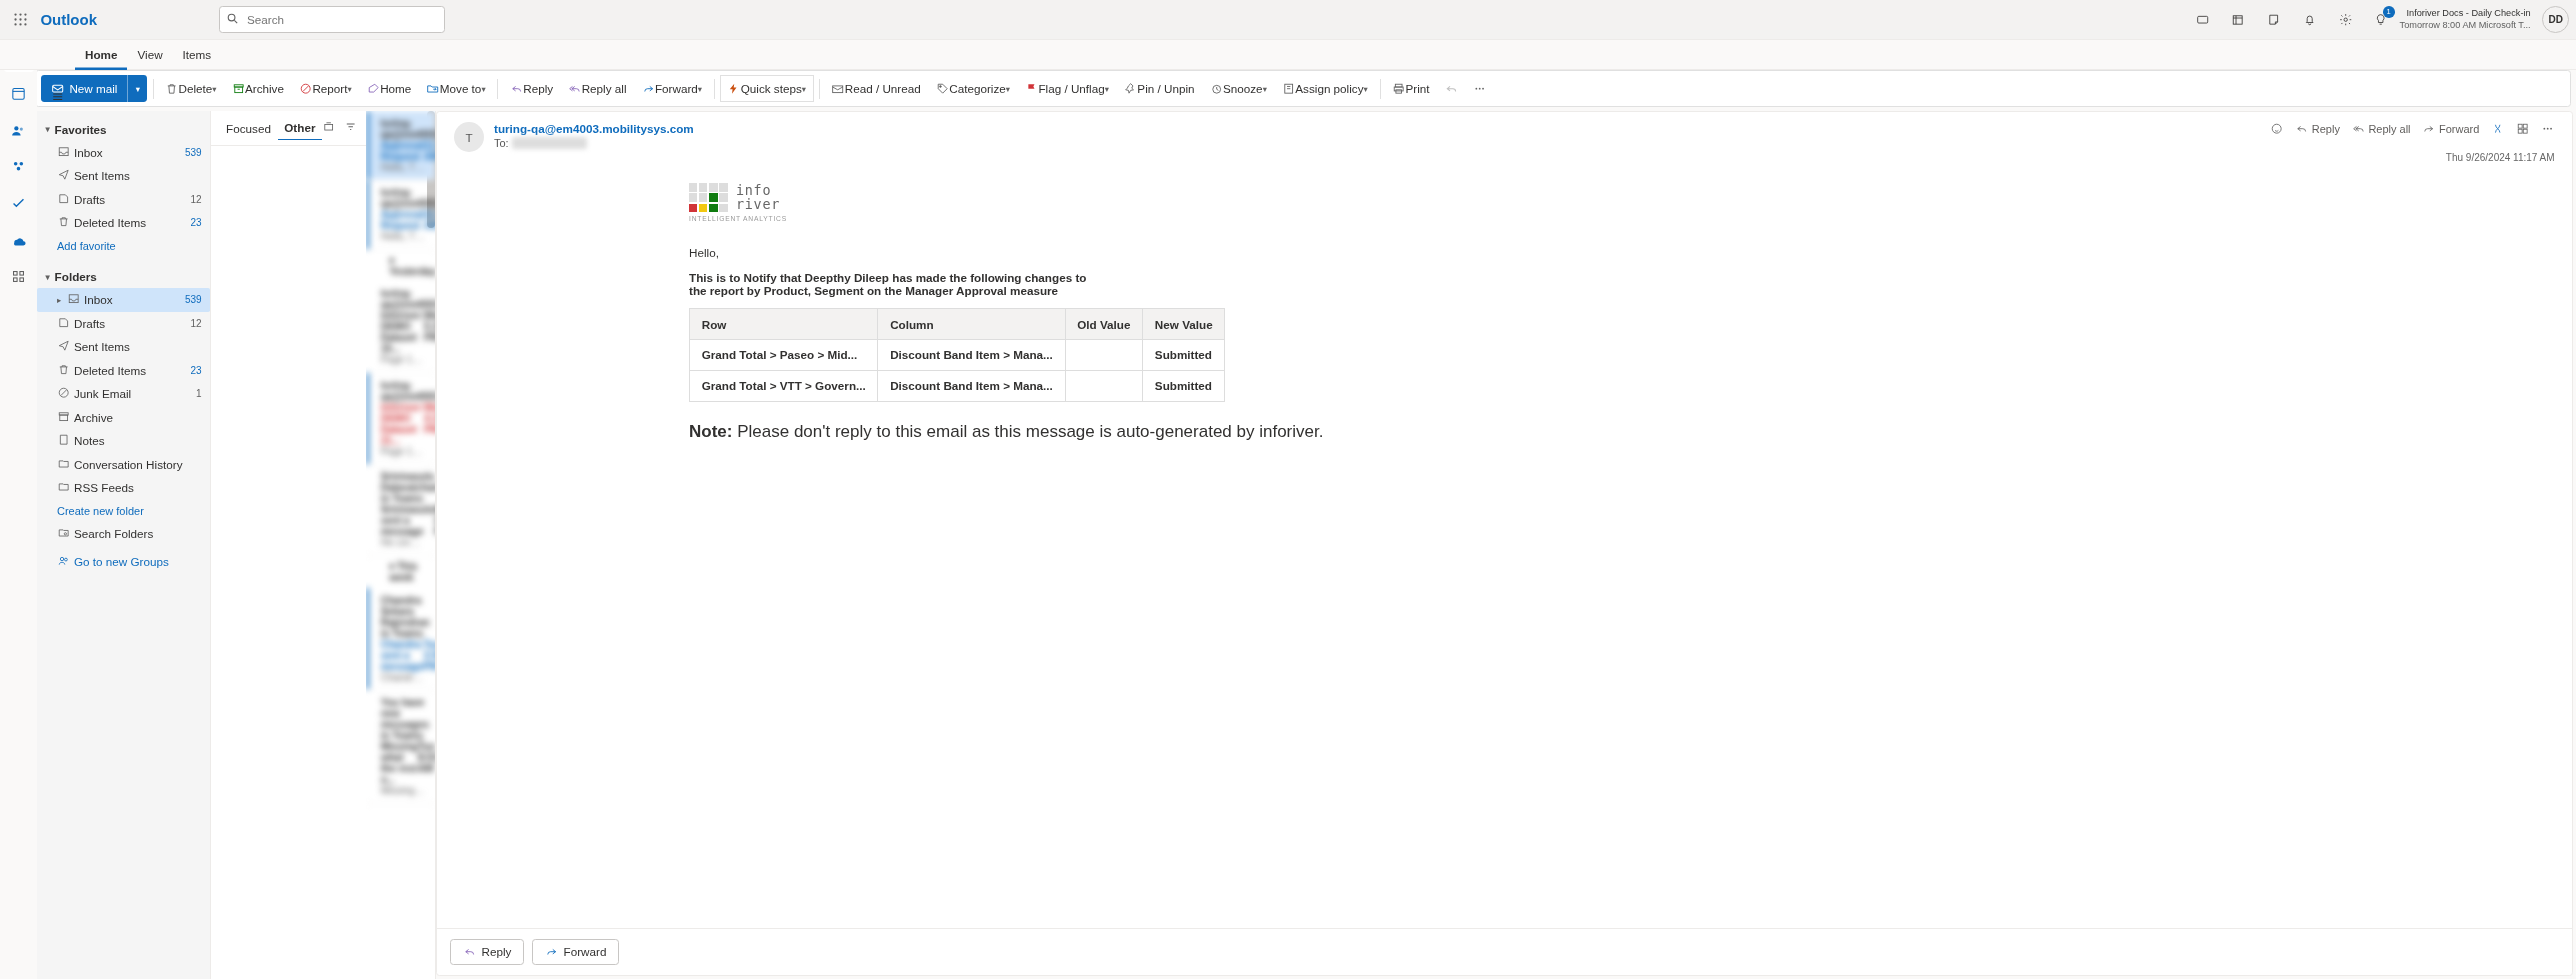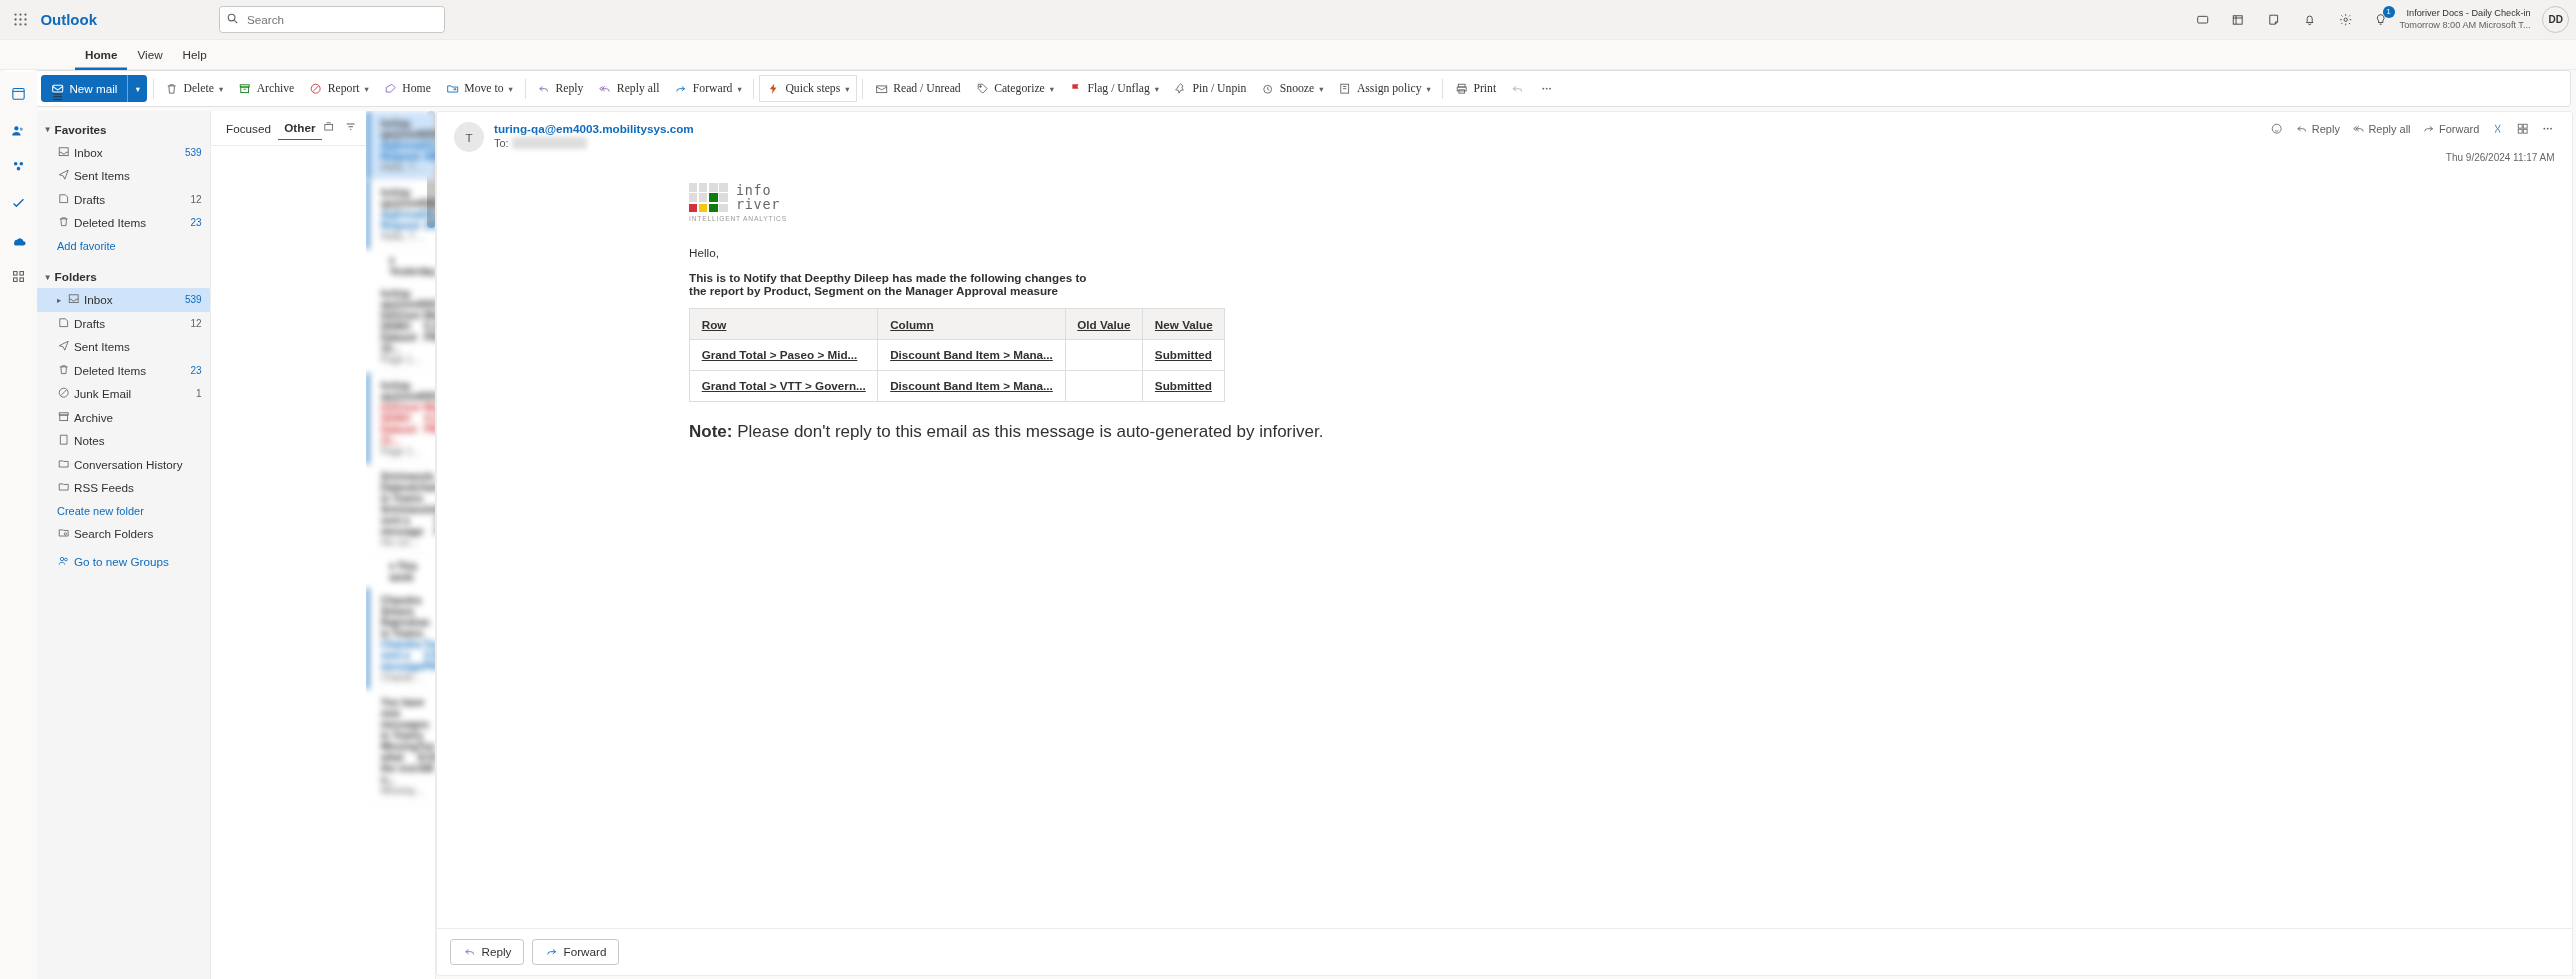--- a/index.html
+++ b/index.html
@@ -33,23 +33,23 @@
   .tab { padding: 0 10px; height: 30px; display: flex; align-items: center; cursor: pointer; font-size: 11.7px; color: #323130; }
   .tab.active { font-weight: 600; box-shadow: inset 0 -2.5px 0 #0f6cbd; }
 
   
   .ribbon {
     display: flex; align-items: center; height: 37px; background: #fff;
     border: 0.8px solid #e0e0e0; border-radius: 3.4px;
     margin: 0 5px 3.4px 35px; padding: 0 5px; gap: 1.7px;
   }
   .rb-btn {
-    display: flex; align-items: center; gap: 5px;
+    display: flex; align-items: center; 
     height: 27px; padding: 0 6.7px; border-radius: 3.4px; cursor: pointer;
-    color: #323130; font-size: 11.7px; white-space: nowrap; font-family: Liberation Serif, serif;
+    color: #323130; font-size: 11.7px; white-space: nowrap;
   }
   .rb-sep { width: 0.8px; height: 20px; background: #e0e0e0; margin: 0 3.4px; }
   .chev { font-size: 8.4px; color: #616161; }
   .new-mail {
     display: flex; align-items: stretch; height: 27px;
   }
   .new-mail-main {
     display: flex; align-items: center; gap: 5px;
     background: #0f6cbd; color: #fff; padding: 0 10px;
     border-radius: 3.4px 0 0 3.4px; cursor: pointer; font-weight: 400;
@@ -116,21 +116,21 @@
   .logo-grid span { background:#ddd; }
   .logo-grid .r { background:#d13438; }
   .logo-grid .y { background:#f2c811; }
   .logo-grid .g { background:#107c10; }
   .logo-text { display:inline-block; vertical-align:middle; font-family: monospace; letter-spacing:0.8px; font-size:13.4px; color:#666; line-height:1; }
   .logo-sub { font-size:6.7px; letter-spacing:0.8px; color:#999; margin-top:3.4px; }
 
   .body-p { margin-bottom: 11.7px; font-size: 11.7px; }
   .body-bold { font-weight: 700; }
 
-  table.data { border-collapse: collapse; margin: 10px 0 20px 0; font-size: 11.7px; text-decoration: underline; }
+  table.data { border-collapse: collapse; margin: 10px 0 20px 0; font-size: 11.7px; }
   table.data th, table.data td { border: 0.8px solid #ddd; padding: 8.4px 11.7px; text-align: left; }
   table.data th { background: #f3f2f1; font-weight:700; }
   table.data td.bold { font-weight:700; }
 
   .note-line { font-size: 17px; }
   .note-line b { font-weight:700; }
 
   .reader-footer { padding: 10px 13.4px; border-top: 0.8px solid #edebe9; display:flex; gap:8.4px; }
   .footer-btn { border:0.8px solid #c8c6c4; border-radius:3.4px; padding: 5px 11.7px; display:flex; align-items:center; gap:5px; cursor:pointer; font-size:11.7px; }
 
@@ -256,21 +256,21 @@
 </div>
 
 <div class="tabs-row" style="padding-left:75px; position:relative;">
   <div class="hamburger">
       <svg viewBox="0 0 24 24" stroke="#323130" stroke-width="1.8">
         <path d="M4 7h16M4 12h16M4 17h16"></path>
       </svg>
     </div>
   <div class="tab active">Home</div>
   <div class="tab">View</div>
-  <div class="tab">Help</div>
+  <div class="tab">Items</div>
 </div>
 
 <div class="ribbon">
   <div class="new-mail">
     <div class="new-mail-main">
       <svg viewBox="0 0 24 24" fill="none" stroke="#fff" stroke-width="1.8">
           <rect x="3" y="6" width="18" height="12" rx="2"></rect>
           <path d="M3 8l9 6 9-6"></path>
         </svg>
       <span>New mail</span>

